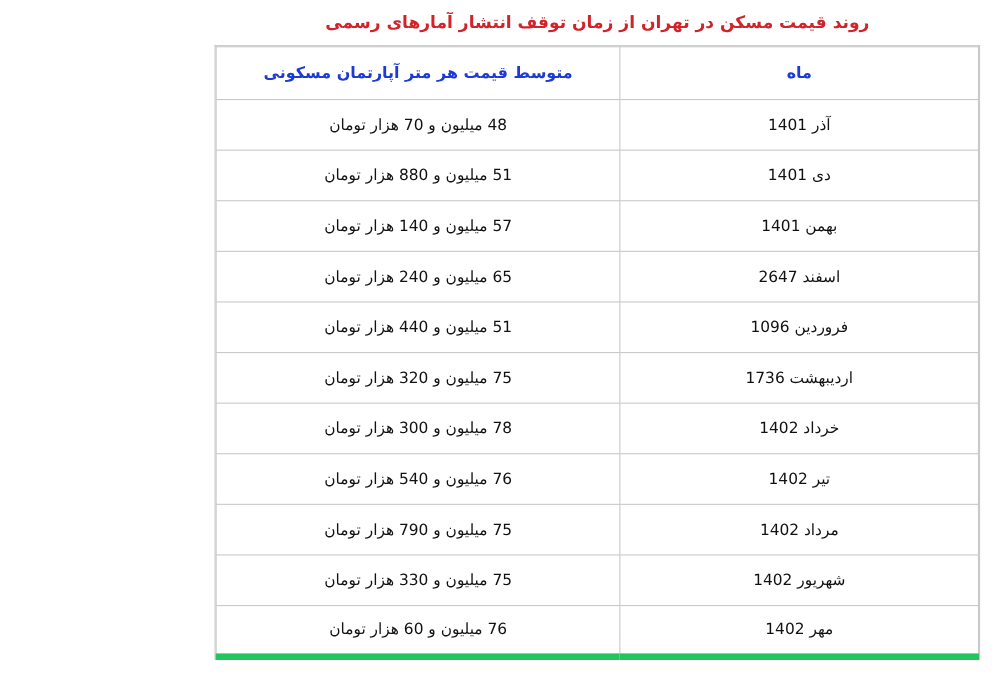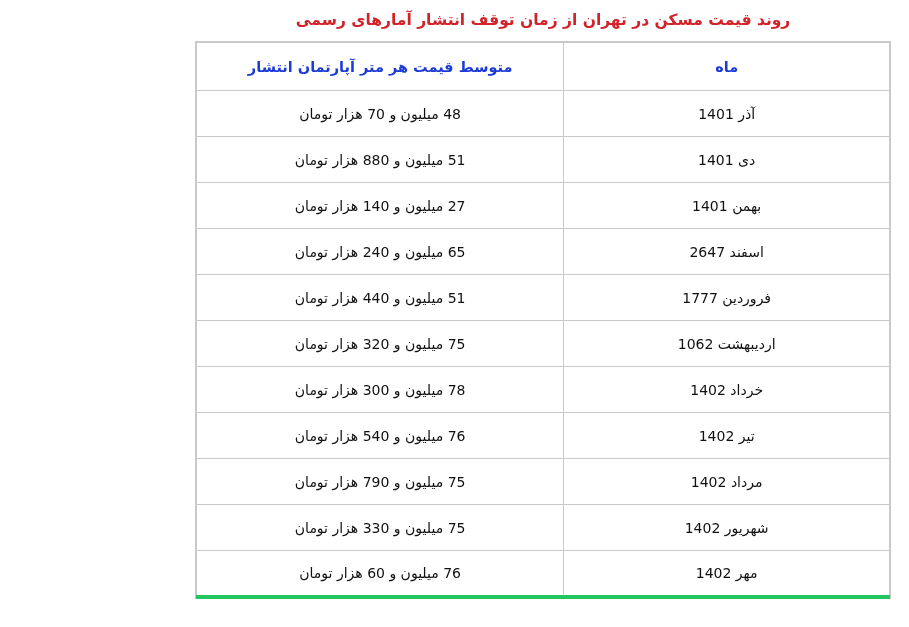--- a/index.html
+++ b/index.html
@@ -60,61 +60,61 @@
   table.data th.col-price { width: 53%; }
   table.data td.month {
     color: #111111;
     font-weight: normal;
     margin-top: 24px;
   }
   table.data td.price {
     color: #111111;
   }
   tbody tr:last-child td {
-    border-bottom: 4px solid #22c55e;
+    border-bottom: 6px solid #22c55e;
   }
 </style>
 </head>
 <body>
 
 <div class="page">
 
   <div class="title">روند قیمت مسکن در تهران از زمان توقف انتشار آمارهای رسمی</div>
 
   <div class="table-wrap">
     <table class="data">
       <thead>
         <tr>
           <th class="col-month">ماه</th>
-          <th class="col-price">متوسط قیمت هر متر آپارتمان انتشار</th>
+          <th class="col-price">متوسط قیمت هر متر آپارتمان مسکونی</th>
         </tr>
       </thead>
       <tbody id="table-body">
           <tr>
             <td class="month">آذر 1401</td>
             <td class="price">48 میلیون و 70 هزار تومان</td>
           </tr>
           <tr>
             <td class="month">دی 1401</td>
             <td class="price">51 میلیون و 880 هزار تومان</td>
           </tr>
           <tr>
             <td class="month">بهمن 1401</td>
-            <td class="price">27 میلیون و 140 هزار تومان</td>
+            <td class="price">57 میلیون و 140 هزار تومان</td>
           </tr>
           <tr>
             <td class="month">اسفند 2647</td>
             <td class="price">65 میلیون و 240 هزار تومان</td>
           </tr>
           <tr>
-            <td class="month">فروردین 1777</td>
+            <td class="month">فروردین 1096</td>
             <td class="price">51 میلیون و 440 هزار تومان</td>
           </tr>
           <tr>
-            <td class="month">اردیبهشت 1062</td>
+            <td class="month">اردیبهشت 1736</td>
             <td class="price">75 میلیون و 320 هزار تومان</td>
           </tr>
           <tr>
             <td class="month">خرداد 1402</td>
             <td class="price">78 میلیون و 300 هزار تومان</td>
           </tr>
           <tr>
             <td class="month">تیر 1402</td>
             <td class="price">76 میلیون و 540 هزار تومان</td>
           </tr>

